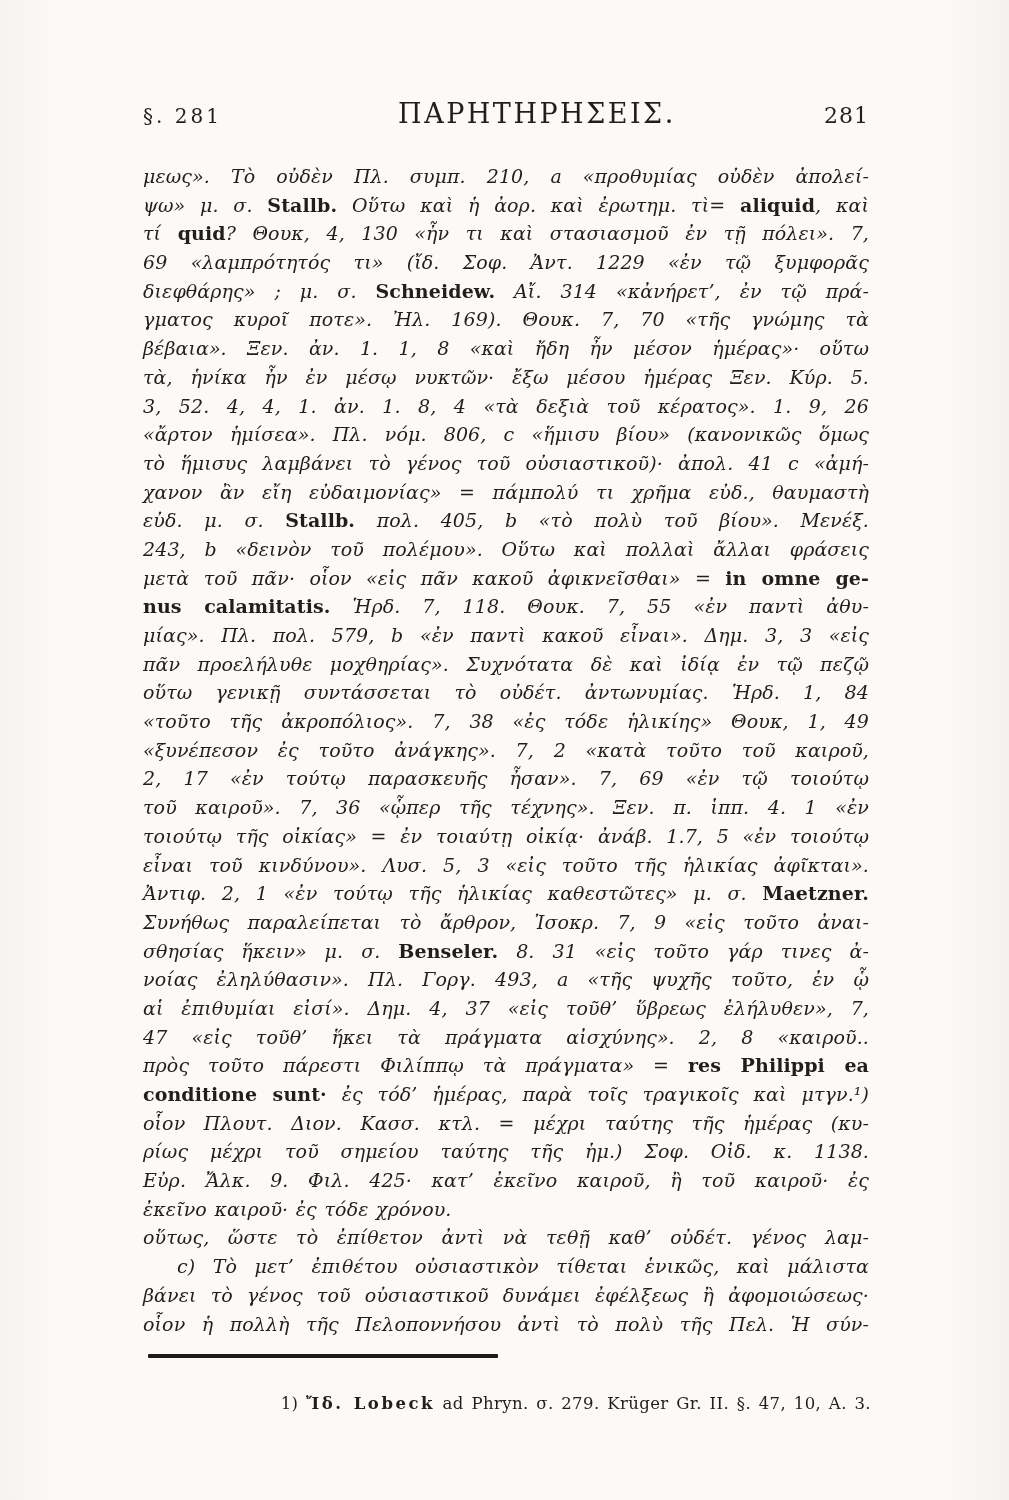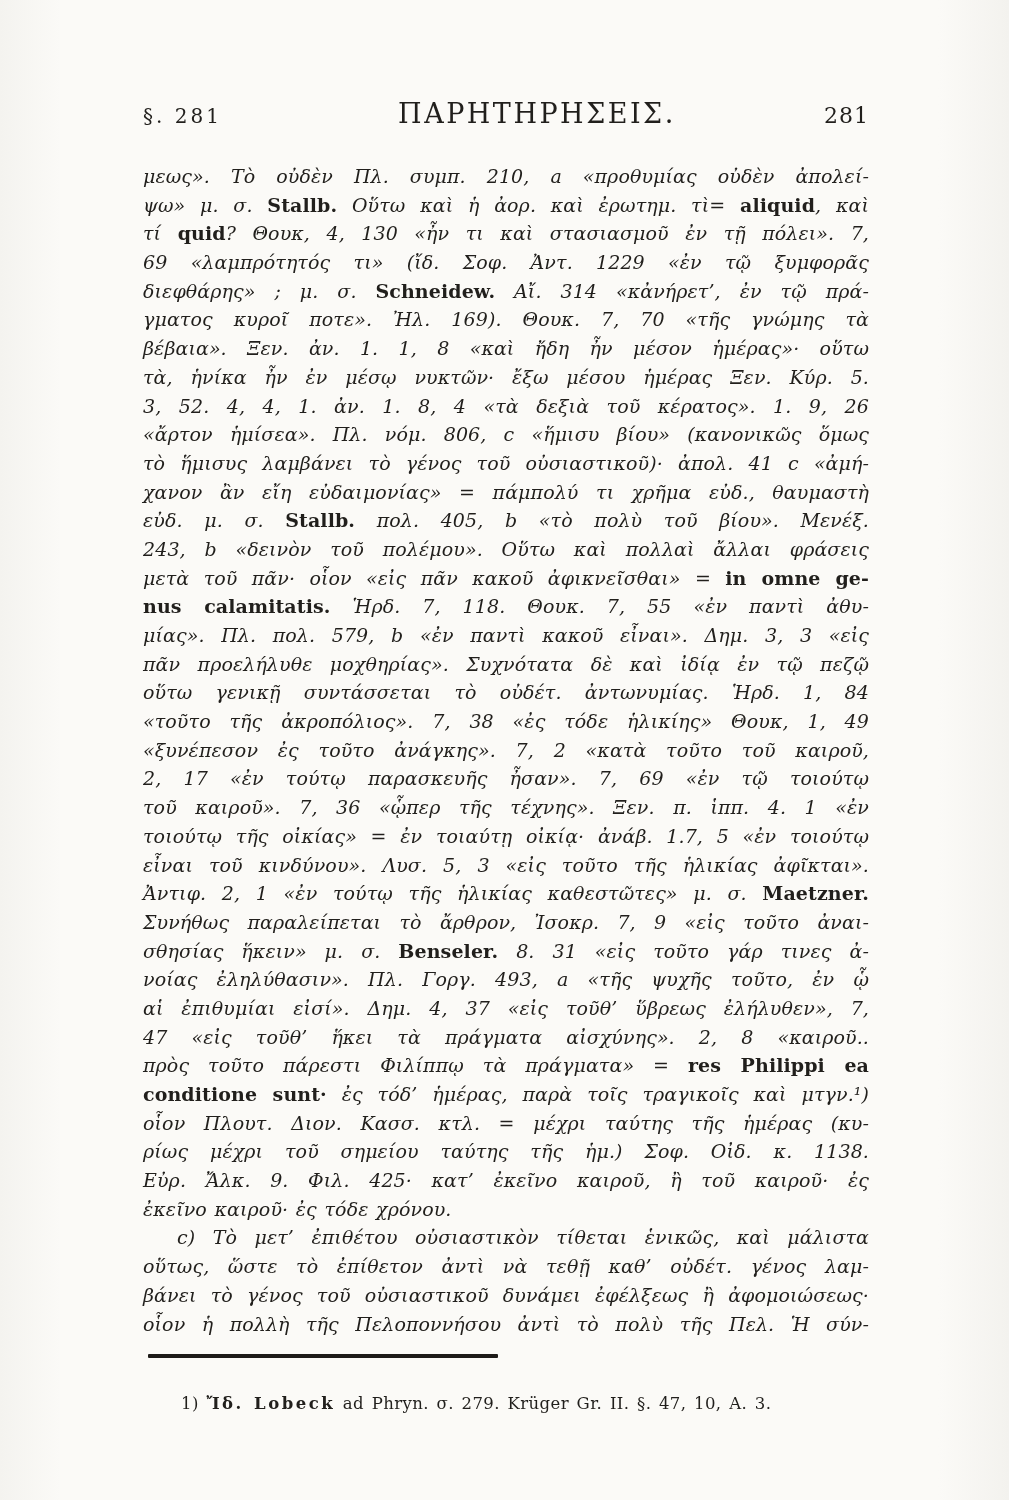--- a/index.html
+++ b/index.html
@@ -42,21 +42,21 @@
   .seg-latin{font-style:normal;}
   .seg-latin-bold{font-style:normal;font-weight:700;}
   .seg-latin-bold-spaced{font-style:normal;font-weight:700;letter-spacing:2.5px;}
   .footnote-rule{
     position:absolute;left:148px;top:1354px;width:350px;height:4px;
     background:#1d1b18;border-radius:1px;
   }
   .footnote{
     position:absolute;left:181px;top:1392px;width:690px;
     font-size:16.5px;line-height:24px;
-    letter-spacing:0.4px;word-spacing:2px;
+    letter-spacing:0.4px;word-spacing:2px;text-align:right;
   }
 </style>
 </head>
 <body>
 
 <div class="page">
 
   <div class="pageheader">
     <span class="section-no">§. 281</span>
     <span class="running-title">ΠΑΡΗΤΗΡΗΣΕΙΣ.</span>
@@ -94,22 +94,22 @@
       <div class="line"><span class="seg-greek">σθησίας ἥκειν» μ. σ. </span><span class="seg-latin-bold">Benseler.</span><span class="seg-greek"> 8. 31 «εἰς τοῦτο γάρ τινες ἀ-</span></div>
       <div class="line"><span class="seg-greek">νοίας ἐληλύθασιν». Πλ. Γοργ. 493, a «τῆς ψυχῆς τοῦτο, ἐν ᾧ</span></div>
       <div class="line"><span class="seg-greek">αἱ ἐπιθυμίαι εἰσί». Δημ. 4, 37 «εἰς τοῦθ’ ὕβρεως ἐλήλυθεν», 7,</span></div>
       <div class="line"><span class="seg-greek">47 «εἰς τοῦθ’ ἥκει τὰ πράγματα αἰσχύνης». 2, 8 «καιροῦ..</span></div>
       <div class="line"><span class="seg-greek">πρὸς τοῦτο πάρεστι Φιλίππῳ τὰ πράγματα» = </span><span class="seg-latin-bold">res Philippi ea</span></div>
       <div class="line"><span class="seg-latin-bold">conditione sunt·</span><span class="seg-greek"> ἐς τόδ’ ἡμέρας, παρὰ τοῖς τραγικοῖς καὶ μτγν.¹)</span></div>
       <div class="line"><span class="seg-greek">οἷον Πλουτ. Διον. Κασσ. κτλ. = μέχρι ταύτης τῆς ἡμέρας (κυ-</span></div>
       <div class="line"><span class="seg-greek">ρίως μέχρι τοῦ σημείου ταύτης τῆς ἡμ.) Σοφ. Οἰδ. κ. 1138.</span></div>
       <div class="line"><span class="seg-greek">Εὐρ. Ἄλκ. 9. Φιλ. 425· κατ’ ἐκεῖνο καιροῦ, ἢ τοῦ καιροῦ· ἐς</span></div>
       <div class="line no-just"><span class="seg-greek">ἐκεῖνο καιροῦ· ἐς τόδε χρόνου.</span></div>
+      <div class="line"><span class="seg-greek">οὕτως, ὥστε τὸ ἐπίθετον ἀντὶ νὰ τεθῇ καθ’ οὐδέτ. γένος λαμ-</span></div>
       <div class="line indent"><span class="seg-greek">c) Τὸ μετ’ ἐπιθέτου οὐσιαστικὸν τίθεται ἑνικῶς, καὶ μάλιστα</span></div>
-      <div class="line"><span class="seg-greek">οὕτως, ὥστε τὸ ἐπίθετον ἀντὶ νὰ τεθῇ καθ’ οὐδέτ. γένος λαμ-</span></div>
       <div class="line"><span class="seg-greek">βάνει τὸ γένος τοῦ οὐσιαστικοῦ δυνάμει ἐφέλξεως ἢ ἀφομοιώσεως·</span></div>
       <div class="line"><span class="seg-greek">οἷον ἡ πολλὴ τῆς Πελοποννήσου ἀντὶ τὸ πολὺ τῆς Πελ. Ἡ σύν-</span></div>
     </div>
 
   <div class="footnote-rule"></div>
 
   <div class="footnote" id="footnote-line"><span class="seg-latin">1) </span><span class="seg-latin-bold-spaced">Ἴδ. Lobeck</span><span class="seg-latin"> ad Phryn. σ. 279. Krüger Gr. II. §. 47, 10, A. 3.</span></div>
 
 </div>
 

